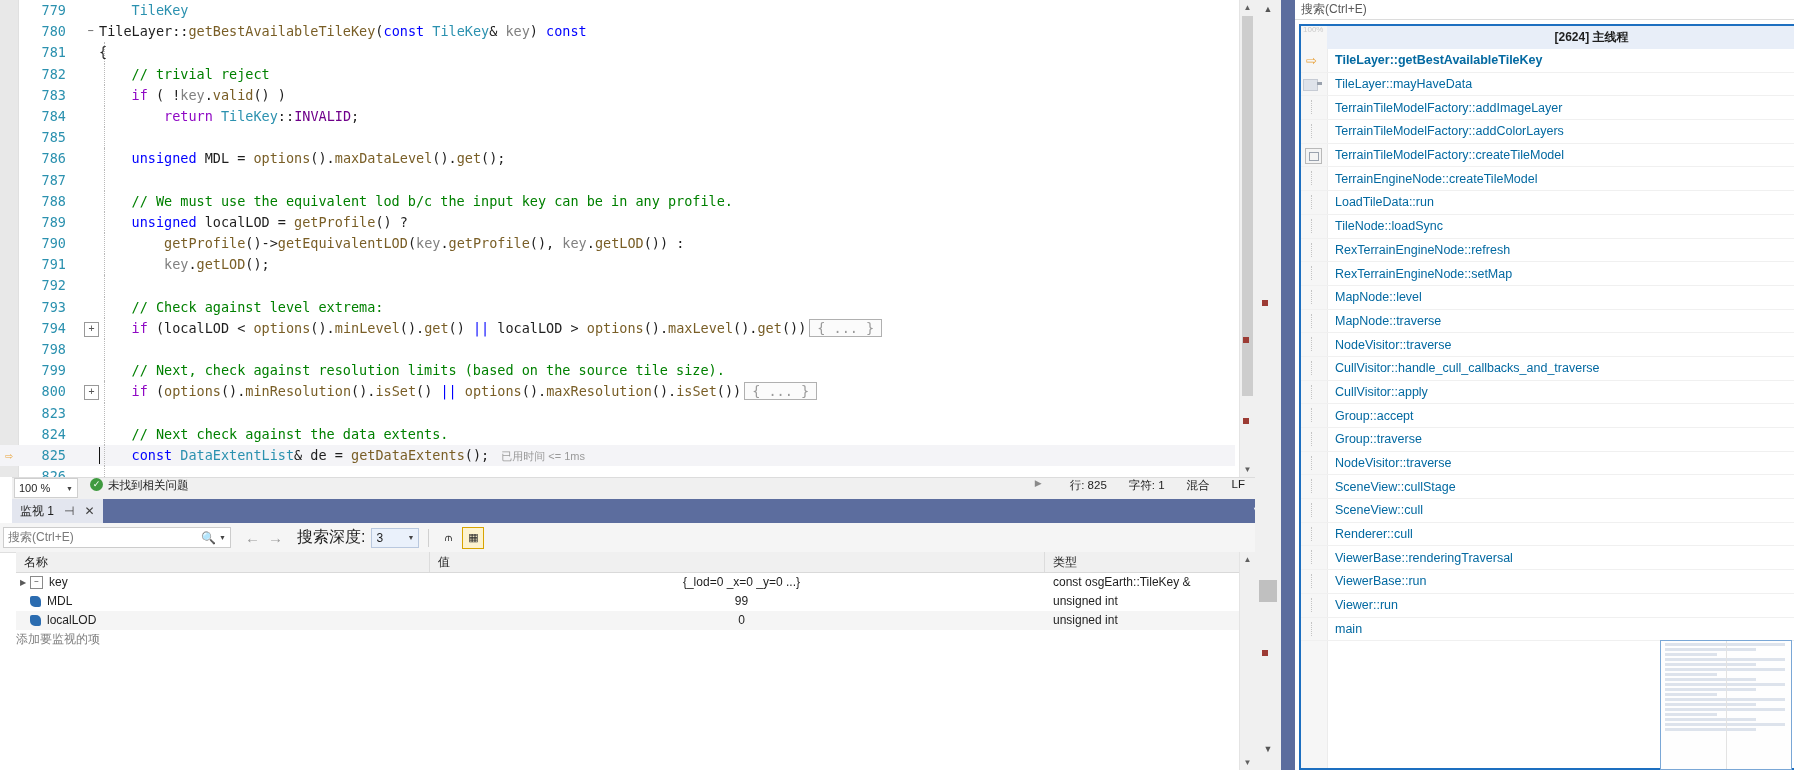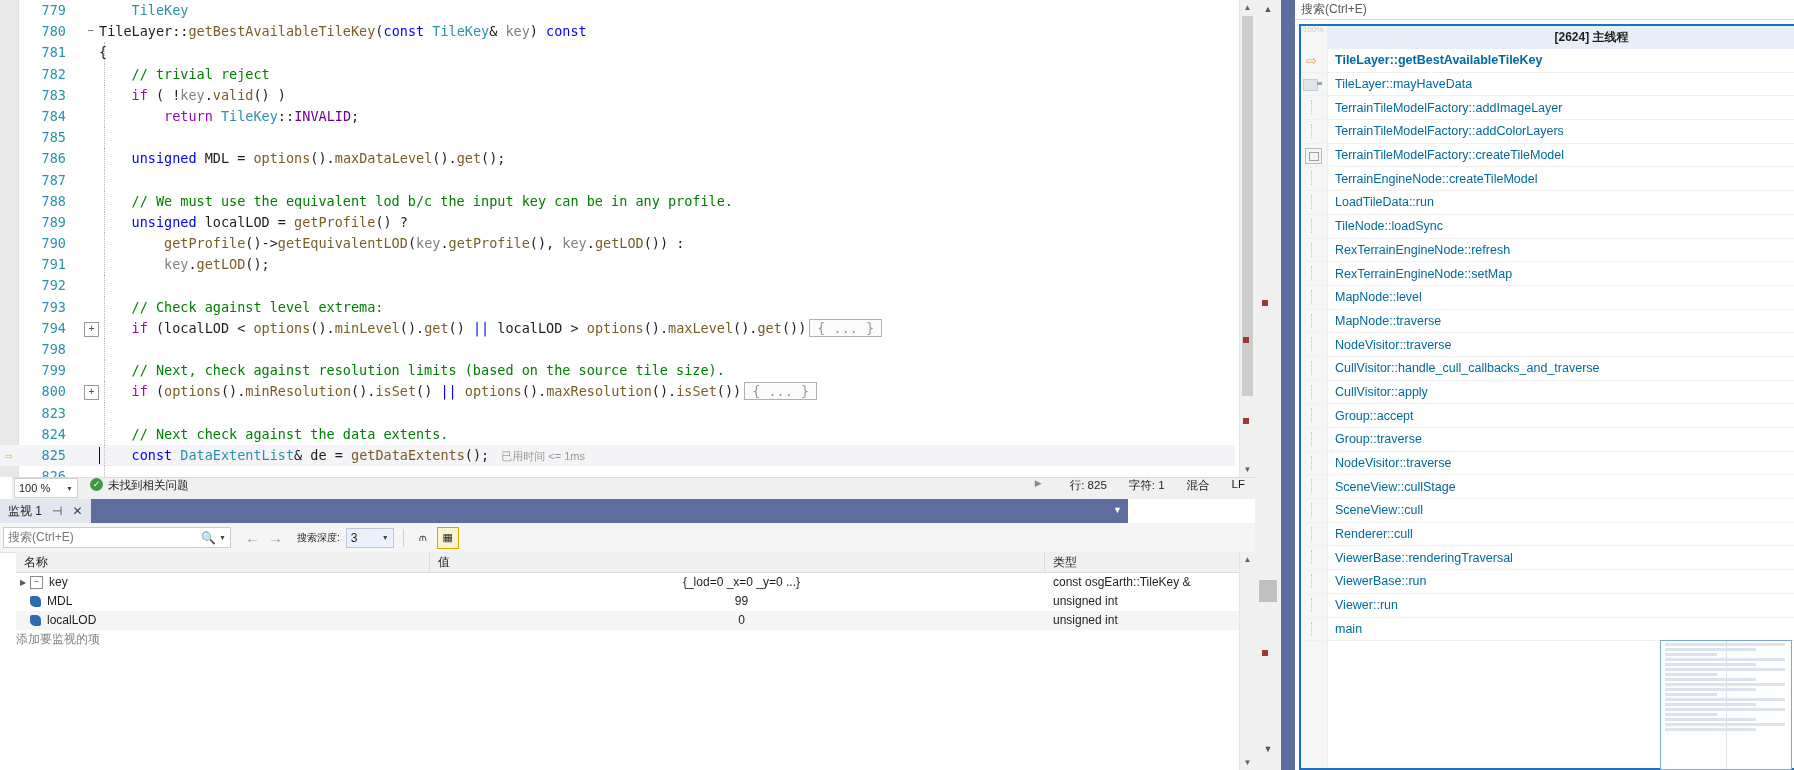--- a/index.html
+++ b/index.html
@@ -64,35 +64,35 @@
     display:flex;align-items:center;justify-content:space-between;padding:0 4px;box-sizing:border-box;font-size:11px;}
   .zoom-box .cv{font-size:7px;color:#444;}
   .ok-ico{display:inline-block;width:13px;height:13px;border-radius:50%;background:#3f9a3f;color:#fff;
     font-size:9px;line-height:13px;text-align:center;margin:0 5px 0 12px;}
   .st-spacer{flex:1;}
   .st-cell{margin-right:22px;white-space:nowrap;}
   .st-tri{color:#8a8a8a;font-size:9px;margin-right:28px;}
 
   
   .watch{position:absolute;left:0;top:499px;width:1255px;height:271px;background:#ffffff;}
-  .watch-tabbar{position:absolute;left:0;top:0;width:1128px;height:24px;background:#5c6d9e;}
+  .watch-tabbar{position:absolute;left:12px;top:0;width:1255px;height:24px;background:#5c6d9e;}
   .watch-tab{position:absolute;left:0;top:0;height:24px;background:#e3e6ef;display:flex;align-items:center;
     padding:0 8px;font-size:12px;color:#1e1e1e;box-sizing:border-box;}
   .watch-tab .pin,.watch-tab .cls{margin-left:10px;color:#404040;font-size:12px;}
   .tabbar-caret{position:absolute;right:6px;top:6px;color:#ffffff;font-size:9px;}
 
   .watch-toolbar{position:absolute;left:0;top:24px;width:1255px;height:29px;background:#f5f5f5;
     border-bottom:1px solid #dfdfdf;display:flex;align-items:center;}
   .srch{width:228px;height:21px;margin-left:3px;background:#fff;border:1px solid #ccc;display:flex;align-items:center;
     box-sizing:border-box;padding:0 4px;}
   .srch .ph{flex:1;color:#7a7a7a;font-size:12px;}
   .srch .mag{color:#2a2a2a;font-size:12px;font-weight:bold;}
   .srch .cv{color:#444;font-size:7px;margin-left:3px;}
   .nav-ar{color:#9a9a9a;font-size:15px;margin-left:14px;}
-  .depth-lab{margin-left:14px;font-size:10px;}
+  .depth-lab{margin-left:14px;font-size:16px;}
   .depth-box{width:48px;height:20px;margin-left:6px;border:1px solid #b9c8de;background:#eaf1fb;
     display:flex;align-items:center;justify-content:space-between;padding:0 4px;box-sizing:border-box;font-size:12px;}
   .depth-box .cv{font-size:7px;color:#444;}
   .tb-sep{width:1px;height:18px;background:#d0d0d0;margin:0 9px;}
   .tb-btn{width:20px;height:20px;display:flex;align-items:center;justify-content:center;font-size:11px;color:#2a2a2a;}
   .tb-btn.on{border:1px solid #d8a400;background:#fdf3cf;}
 
   .wtable{position:absolute;left:16px;top:53px;width:1240px;height:218px;}
   .wthead{display:flex;height:20px;background:#f0f0f0;border-bottom:1px solid #d9d9d9;align-items:center;font-size:12px;}
   .wth{padding-left:8px;box-sizing:border-box;height:20px;line-height:20px;border-right:1px solid #dcdcdc;}

